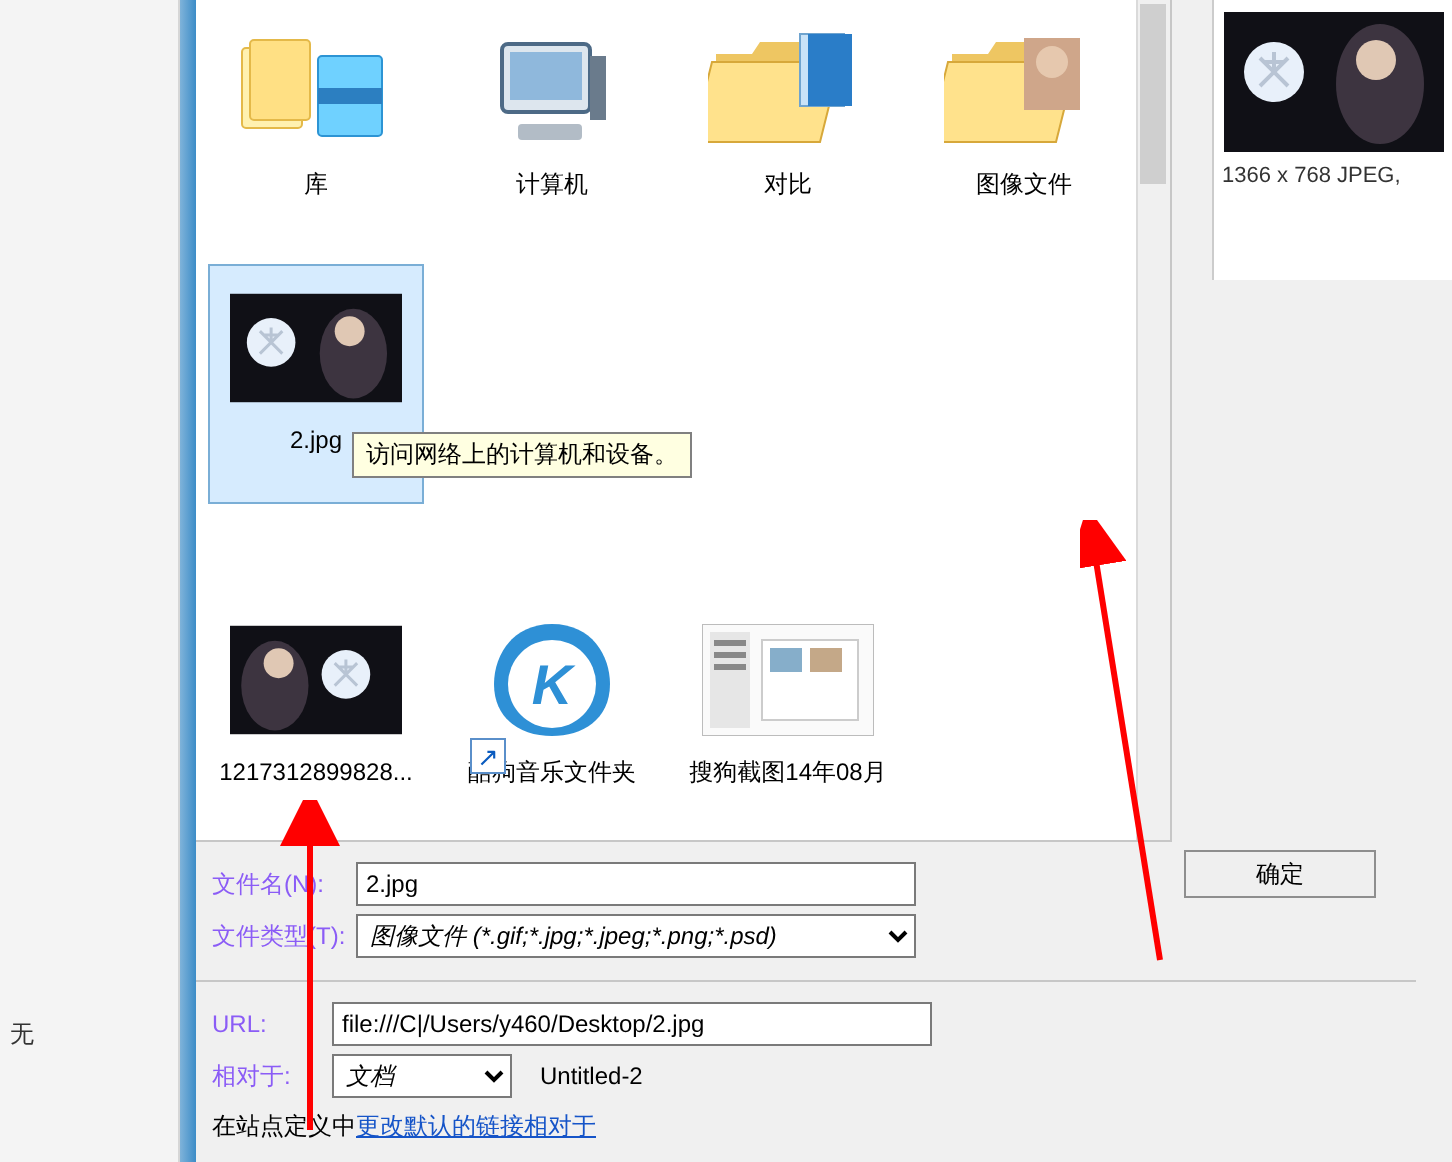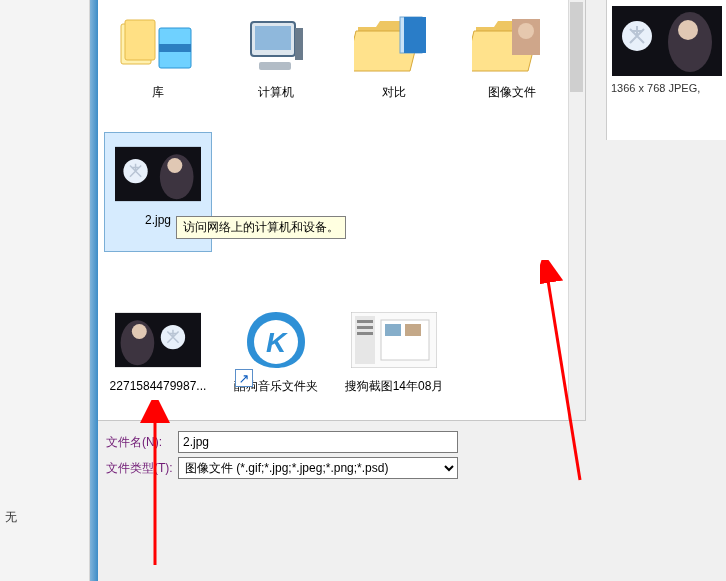--- a/index.html
+++ b/index.html
@@ -14,23 +14,23 @@
 .item.selected { background: #d6ebfe; border: 1px solid #7aaed6; }
 .item .thumb { width: 86px; height: 70px; display: flex; align-items: center; justify-content: center; margin-bottom: 4px; }
 .item .label { font-size: 12px; color: #000; max-width: 104px; word-break: break-all; line-height: 1.25; }
 .shortcut-badge { position: absolute; left: 12px; bottom: 30px; width: 18px; height: 18px; background: #fff; border: 1px solid #5a8fca; display: flex; align-items: center; justify-content: center; color: #0a5bbf; font-size: 13px; }
 .row2-gap { height: 30px; width: 100%; }
 .file-scroll { position: absolute; right: 0; top: 0; width: 17px; height: 420px; background: #f0f0f0; border-left: 1px solid #dadada; }
 .scroll-thumb { position: absolute; right: 2px; top: 2px; width: 13px; height: 90px; background: #cfcfcf; }
 .tooltip { position: absolute; left: 78px; top: 200px; background: #ffffe1; border: 1px solid #808080; padding: 2px 6px; font-size: 12px; white-space: nowrap; z-index: 9; margin-top: 16px; }
 .bottom-form { position: absolute; left: 98px; top: 420px; width: 488px; background: #f0f0f0; padding: 6px 8px; border-top: 1px solid #c7c7c7; }
 .form-row { display: flex; align-items: center; margin: 4px 0; }
-.form-label { width: 72px; font-size: 12px; color: #701a75; }
+.form-label { width: 72px; font-size: 12px; color: #8b5cf6; }
 .form-input { border: 1px solid #7a7a7a; height: 22px; padding: 0 4px; font-size: 12px; background: #fff; }
-.form-select { border: 1px solid #7a7a7a; height: 22px; font-size: 12px; background: #fff; padding: 0 2px; }
+.form-select { border: 1px solid #7a7a7a; height: 22px; font-size: 12px; background: #fff; padding: 0 2px; font-style: italic; }
 .right-buttons { position: absolute; left: 592px; top: 423px; width: 116px; }
 .std-btn { display: block; width: 96px; height: 24px; margin: 6px 0; border: 1px solid #8e8e8e; background: #efefef; font-size: 12px; cursor: default; }
 .std-btn:first-child { margin-top: 2px; }
 .lower-panel { position: absolute; left: 98px; top: 490px; width: 610px; background: #f0f0f0; padding: 6px 8px; border-top: 1px solid #c7c7c7; }
 .link { color: #1554c8; text-decoration: underline; cursor: pointer; }
 .preview-pane { position: absolute; right: 0; top: 0; width: 120px; height: 140px; background: #fff; border-left: 1px solid #ccc; padding: 4px; }
 .preview-img { width: 110px; height: 70px; margin: 2px auto 6px; display: block; }
 .preview-caption { font-size: 11px; color: #333; }
 
 svg { display: block; }
@@ -132,21 +132,21 @@
       <div class="item">
         <div class="thumb">
           <svg width="92" height="58" viewBox="0 0 92 58">
             <rect width="92" height="58" fill="#101016"></rect>
             <circle cx="62" cy="26" r="13" fill="#e8f0fa"></circle>
             <path d="M58 22 l8 0 m-4 -4 l0 8 m-6 -6 l12 12 m0 -12 l-12 12" stroke="#b8c4d4" stroke-width="1.6"></path>
             <ellipse cx="24" cy="32" rx="18" ry="24" fill="#3d3440"></ellipse>
             <circle cx="26" cy="20" r="8" fill="#e0c8b4"></circle>
           </svg>
         </div>
-        <div class="label">2271584479987...</div>
+        <div class="label">1217312899828...</div>
       </div>
 
       <div class="item">
         <div class="thumb">
           <svg width="70" height="64" viewBox="0 0 70 64">
             <path d="M35 4 C55 4 64 20 64 34 C64 52 50 60 35 60 C20 60 6 52 6 34 C6 20 15 4 35 4 Z" fill="#2e90d6"></path>
             <ellipse cx="35" cy="34" rx="22" ry="22" fill="#fff"></ellipse>
             <text x="35" y="44" font-size="28" font-weight="bold" font-style="italic" fill="#2e90d6" text-anchor="middle">K</text>
           </svg>
         </div>
@@ -182,22 +182,40 @@
     </div>
     <div class="form-row">
       <div class="form-label">文件类型(T):</div>
       <select class="form-select" style="width:280px">
         <option>图像文件 (*.gif;*.jpg;*.jpeg;*.png;*.psd)</option>
       </select>
     </div>
   </div>
 
   <div class="right-buttons">
-  </div>
-
+    <button class="std-btn">确定</button>
+  </div>
+
+  <div class="lower-panel">
+    <div class="form-row">
+      <div class="form-label" style="width:60px">URL:</div>
+      <input class="form-input" style="width: 300px;" value="file:///C|/Users/y460/Desktop/2.jpg">
+    </div>
+    <div class="form-row">
+      <div class="form-label" style="width:60px">相对于:</div>
+      <select class="form-select" style="width:90px">
+        <option>文档</option>
+      </select>
+      <span style="margin-left:14px">Untitled-2</span>
+    </div>
+    <div class="form-row" style="margin-top:6px">
+      <span>在站点定义中</span>
+      <span class="link">更改默认的链接相对于</span>
+    </div>
+  </div>
 
   <svg class="red-arrow" style="left:540px; top:260px" width="50" height="230">
     <defs>
         <marker id="ah1" markerWidth="10" markerHeight="10" refX="5" refY="5" orient="auto">
           <path d="M0 0 L10 5 L0 10 z" fill="#ff0000"></path>
         </marker>
       </defs>
     <line x1="40" y1="220" x2="6" y2="8" stroke="#ff0000" stroke-width="3" marker-end="url(#ah1)"></line>
   </svg>
   <svg class="red-arrow" style="left:140px; top:400px" width="30" height="170">

